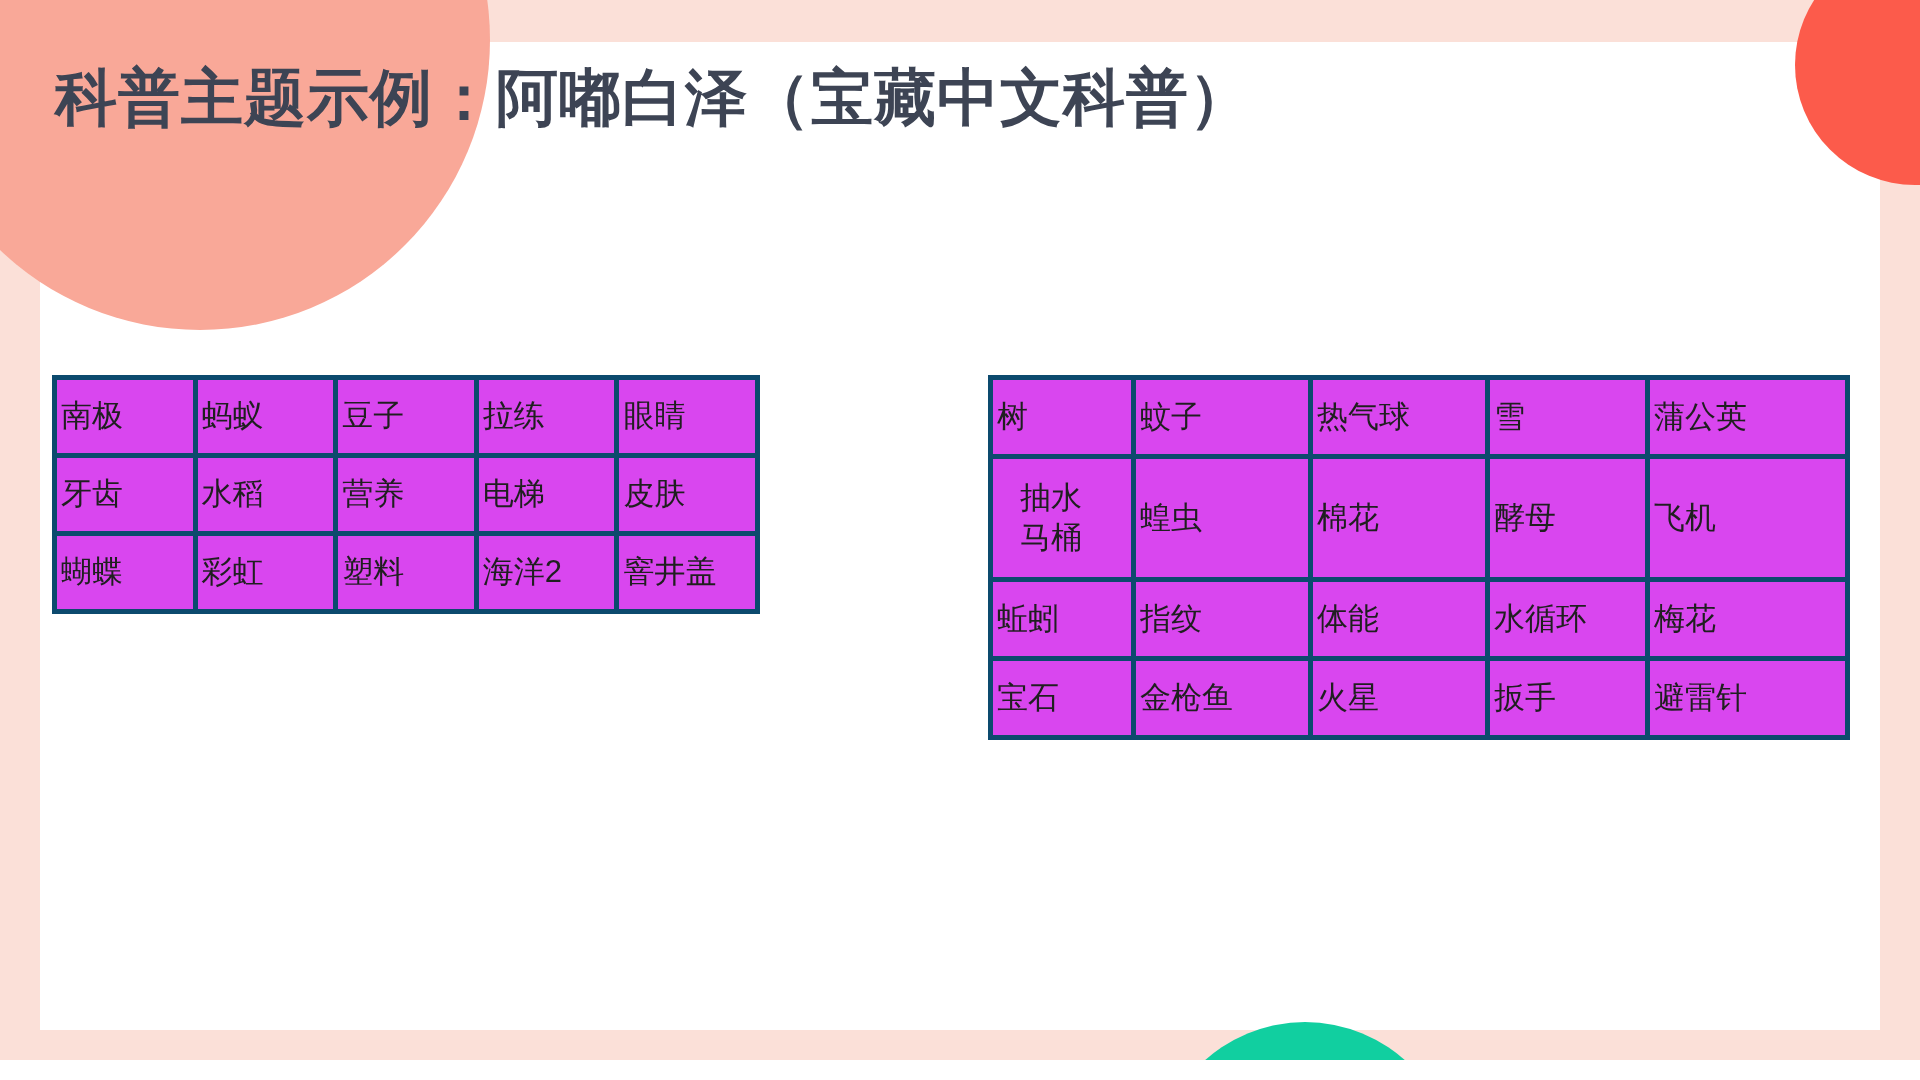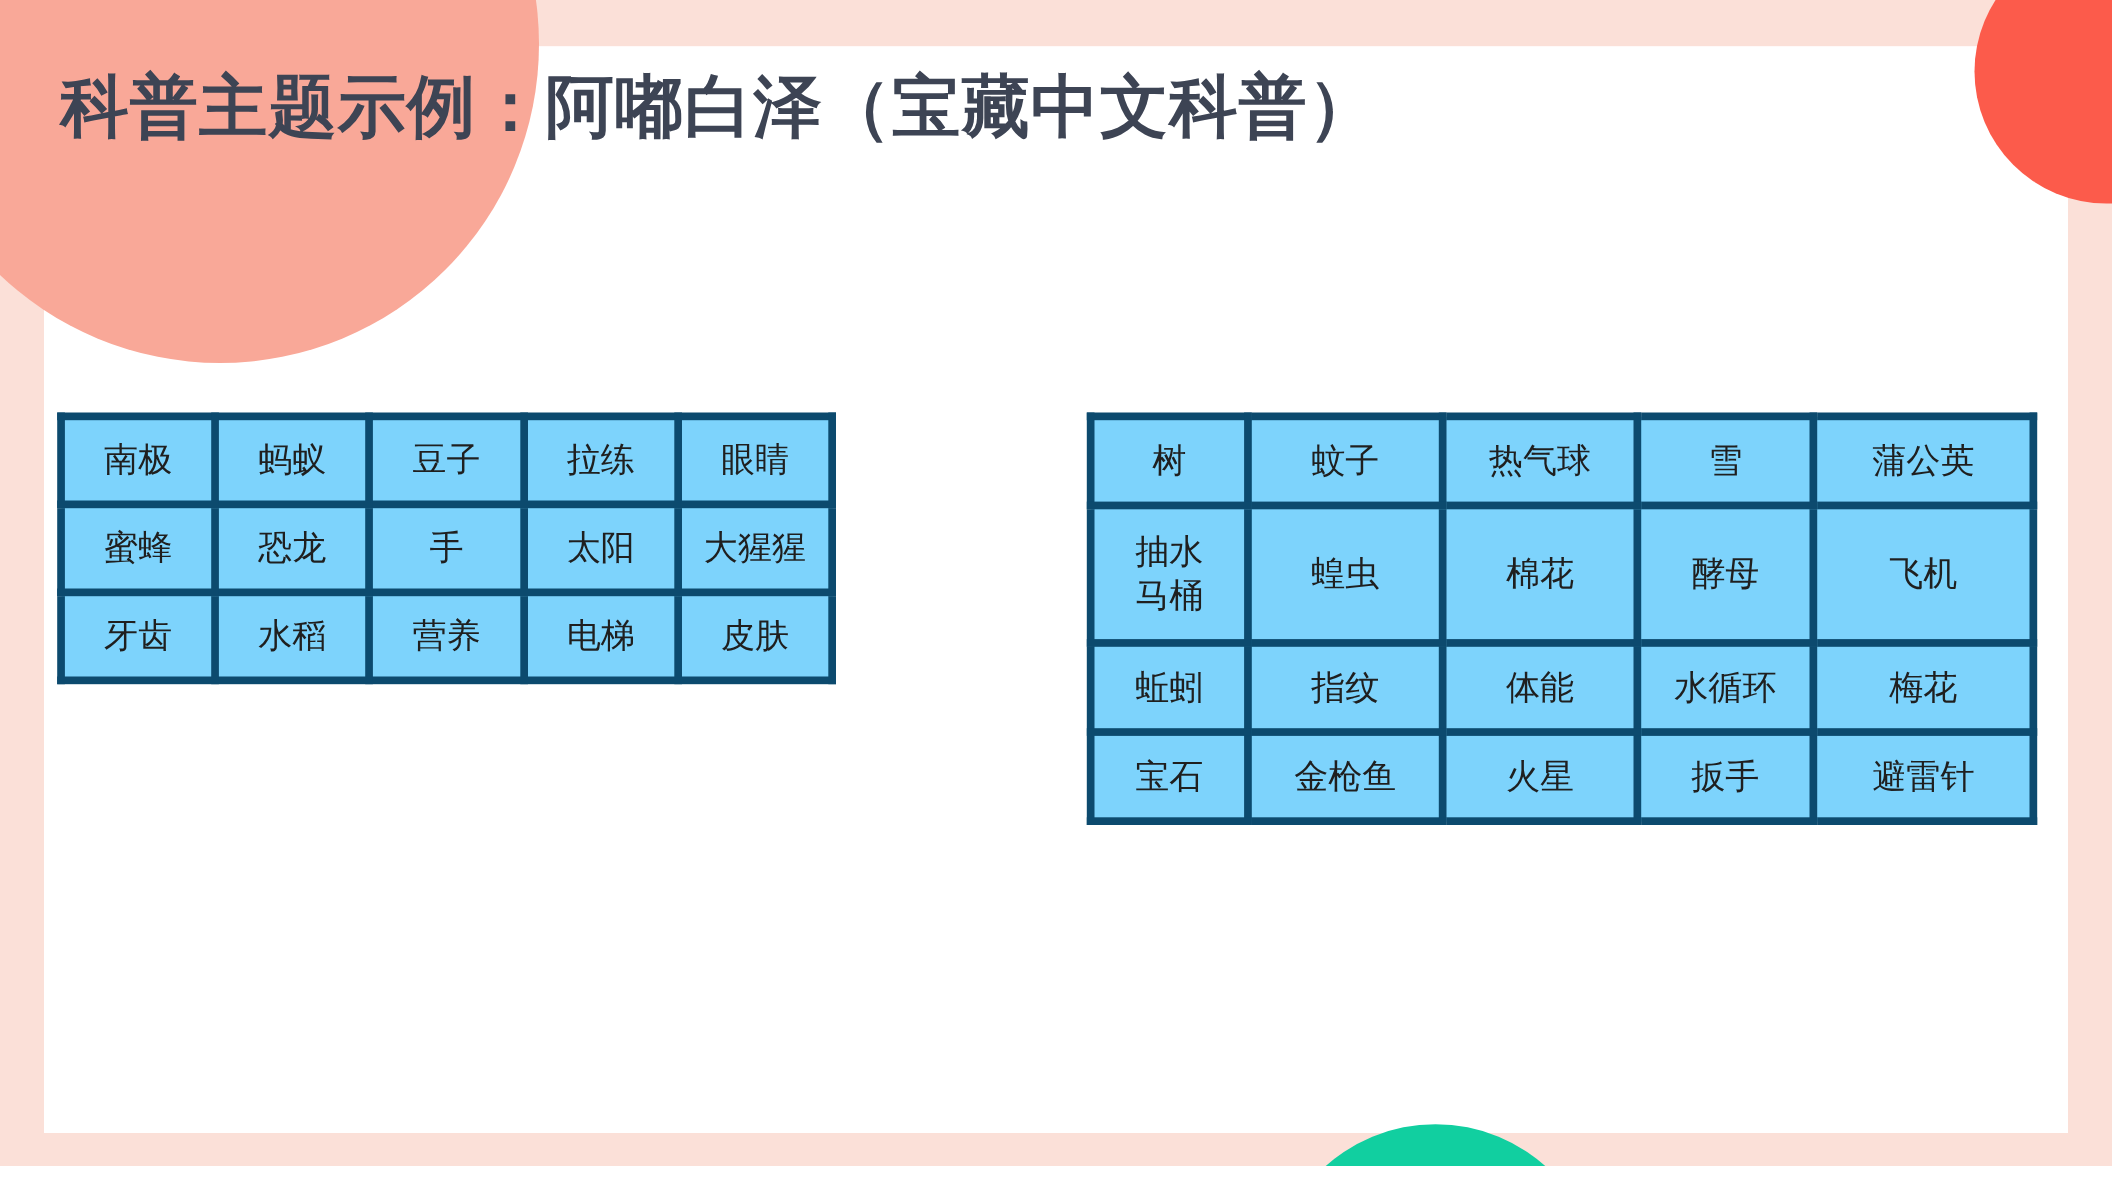--- a/index.html
+++ b/index.html
@@ -81,29 +81,29 @@
 
   
   .grid-table {
     position: absolute;
     z-index: 5;
     border-collapse: collapse;
     table-layout: fixed;
     background: transparent;
   }
   .grid-table td {
-    border: 7px solid #0c4a6e;
-    text-align: center;
+    border: 5px solid #0c4a6e;
+    text-align: left;
     vertical-align: middle;
     color: #1F1F1F;
     font-size: 31px;
     font-family: "Liberation Sans", "DejaVu Sans", sans-serif;
     line-height: 1.3;
     padding: 0 4px;
-    background: #7dd3fc;
+    background: #d946ef;
   }
 
   #table-left {
     left: 52px;
     top: 375px;
     width: 708px;
   }
   #table-left td {
     height: 73px;
   }
@@ -141,32 +141,32 @@
   <table class="grid-table" id="table-left">
     <tbody>
       <tr>
         <td>南极</td>
         <td>蚂蚁</td>
         <td>豆子</td>
         <td>拉练</td>
         <td>眼睛</td>
       </tr>
       <tr>
-        <td>蜜蜂</td>
-        <td>恐龙</td>
-        <td>手</td>
-        <td>太阳</td>
-        <td>大猩猩</td>
-      </tr>
-      <tr>
         <td>牙齿</td>
         <td>水稻</td>
         <td>营养</td>
         <td>电梯</td>
         <td>皮肤</td>
+      </tr>
+      <tr>
+        <td>蝴蝶</td>
+        <td>彩虹</td>
+        <td>塑料</td>
+        <td>海洋2</td>
+        <td>窨井盖</td>
       </tr>
     </tbody>
   </table>
 
   <table class="grid-table" id="table-right">
     <colgroup>
       <col style="width:143px">
       <col style="width:177px">
       <col style="width:177px">
       <col style="width:160px">

